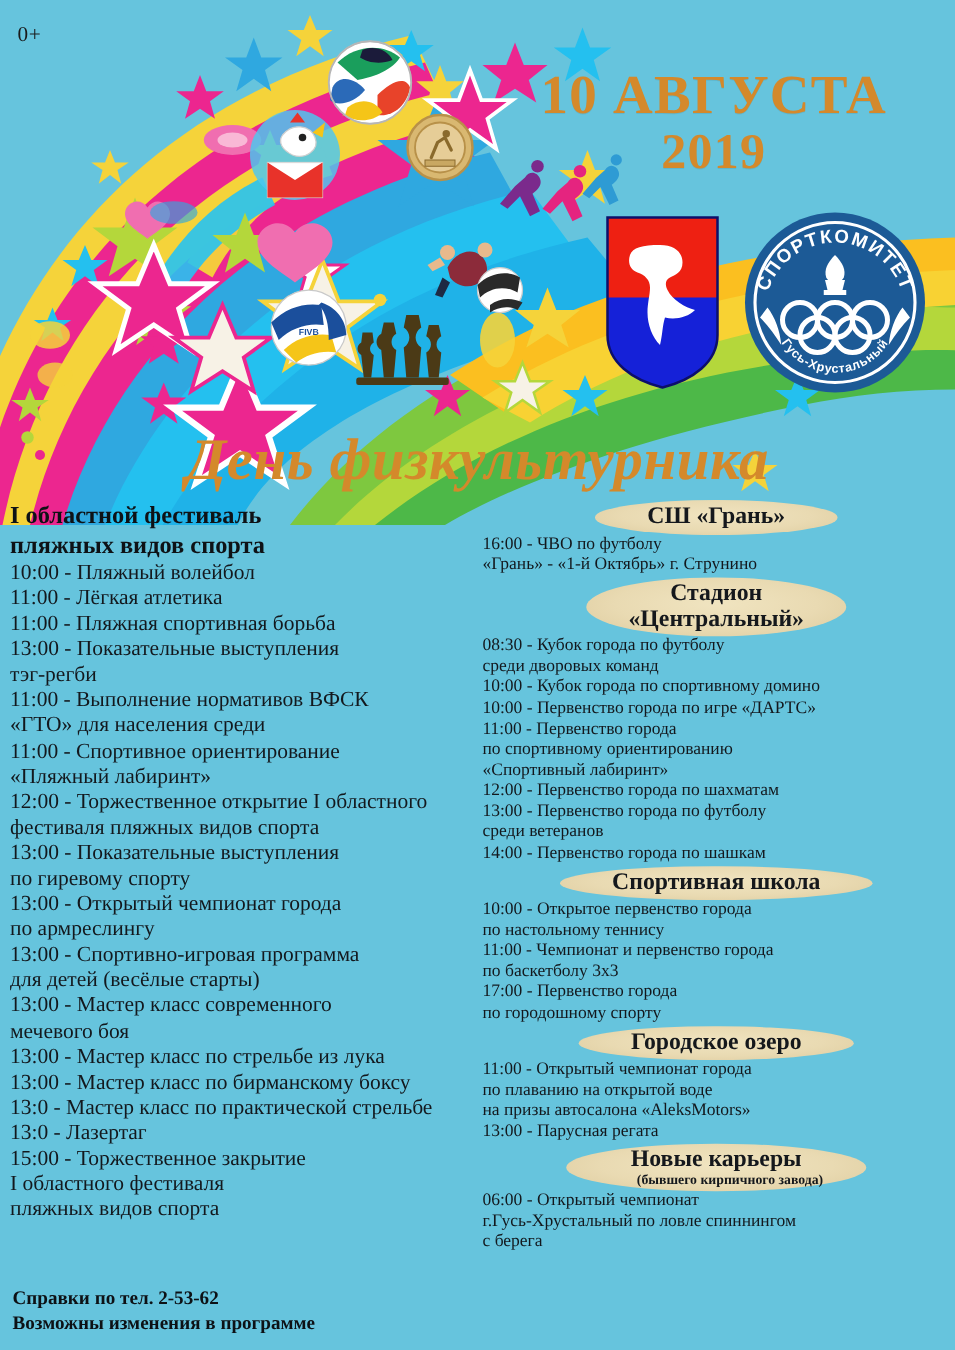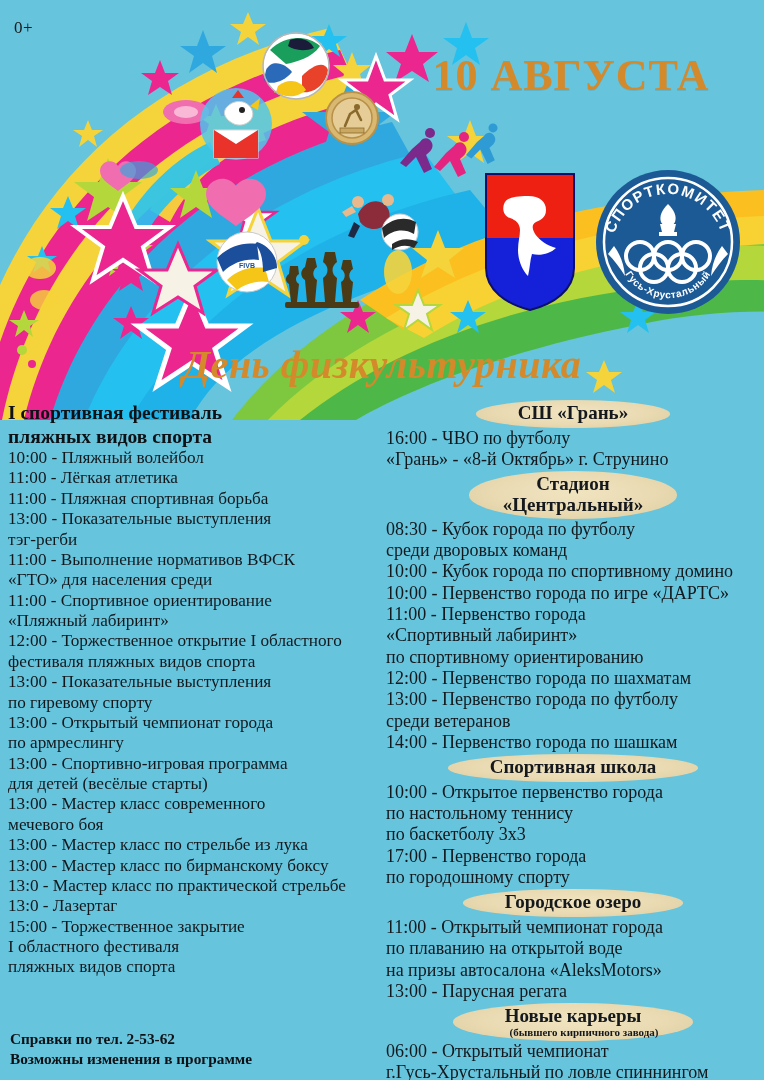--- a/index.html
+++ b/index.html
@@ -40,21 +40,21 @@
 
   
   .logos{position:absolute;right:22px;top:172px;display:flex;align-items:flex-start;gap:18px;}
   .coat{width:92px;height:140px;}
   .sportcom{width:148px;height:148px;margin-top:-4px;}
 
   
   .main-title{
     position:absolute;left:0;right:0;top:341px;
     text-align:center;
-    font-size:40px;
+    font-size:47px;
     font-style:italic;
     font-weight:700;
     color:#d4892b;
     letter-spacing:.5px;
     font-family:"Liberation Serif","DejaVu Serif",serif;
   }
 
   
   .columns{position:absolute;left:0;top:400px;width:764px;display:flex;}
   .col{box-sizing:border-box;}
@@ -80,21 +80,21 @@
   .pill .sub{
     display:block;font-size:11px;font-weight:700;margin-top:-1px;letter-spacing:0;margin-left:22px;
   }
 
   .lead{
     font-weight:700;font-size:19.5px;line-height:1.18;margin:1px 0 0 0;color:#0e1216;
   }
   .line{
     font-size:17.3px;line-height:1.185;color:#13181d;white-space:nowrap;
   }
-  .col-right .line{font-size:18px;}
+  .col-right .line{font-size:14px;}
   .col-left .line{font-size:17.2px;}
 
   .footer{
     position:absolute;left:10px;bottom:12px;
     font-weight:700;font-size:15.3px;line-height:1.26;color:#0d1115;
   }
 </style>
 </head>
 <body>
 
@@ -255,20 +255,21 @@
           <path d="M-8,12 C0,6 10,6 18,10 L14,16 C6,12 -2,14 -8,18 Z" fill="#2a2a2a"></path>
         </g>
       </g>
     </svg>
   </div>
 
   <div class="age-rating">0+</div>
 
   <div class="date-block">
     <span class="date-day">10 АВГУСТА</span>
+    <span class="date-year">2019</span>
   </div>
 
   <div class="logos">
     <svg class="coat" viewBox="0 0 92 140" aria-hidden="true">
       <path d="M2,2 H90 V96 C90,118 70,132 46,138 C22,132 2,118 2,96 Z" fill="#1521d8"></path>
       <path d="M2,2 H90 V66 H2 Z" fill="#ee2012"></path>
       <path d="M44,24 c12,0 18,6 18,14 c0,8 -6,10 -10,12 c-4,2 -4,6 -2,10 c4,8 14,14 22,16 c-6,6 -16,8 -24,6 c-2,6 -2,14 -4,22 c-6,-6 -10,-16 -10,-26 c0,-8 2,-14 2,-20 c0,-6 -4,-10 -10,-12 c-6,-2 -8,-8 -6,-14 c2,-6 10,-8 24,-8 z" fill="#ffffff"></path>
       <path d="M2,2 H90 V96 C90,118 70,132 46,138 C22,132 2,118 2,96 Z" fill="none" stroke="#0c0f6b" stroke-width="2"></path>
     </svg>
 
@@ -306,21 +307,21 @@
       </g>
     </svg>
   </div>
 
   <div class="main-title">День физкультурника</div>
 
   <div class="columns">
 
     <div class="col col-left">
       <div class="section">
-        <div class="lead">I спортивная фестиваль</div>
+        <div class="lead">I областной фестиваль</div>
         <div class="lead">пляжных видов спорта</div>
         <div>
           <div class="line">10:00 - Пляжный волейбол</div>
           <div class="line">11:00 - Лёгкая атлетика</div>
           <div class="line">11:00 - Пляжная спортивная борьба</div>
           <div class="line">13:00 - Показательные выступления</div>
           <div class="line">тэг-регби</div>
           <div class="line">11:00 - Выполнение нормативов ВФСК</div>
           <div class="line">«ГТО» для населения среди</div>
           <div class="line">11:00 - Спортивное ориентирование</div>
@@ -346,49 +347,50 @@
       </div>
     </div>
 
     <div class="col col-right">
 
       <div class="section">
         <div class="pill-wrap">
           <div class="pill">СШ «Грань»</div>
         </div>
         <div class="line">16:00 - ЧВО по футболу</div>
-        <div class="line">«Грань» - «8-й Октябрь» г. Струнино</div>
+        <div class="line">«Грань» - «1-й Октябрь» г. Струнино</div>
       </div>
 
       <div class="section">
         <div class="pill-wrap">
           <div class="pill two-line">
             <span>Стадион</span><br>
             <span>«Центральный»</span>
           </div>
         </div>
         <div class="line">08:30 - Кубок города по футболу</div>
         <div class="line">среди дворовых команд</div>
         <div class="line">10:00 - Кубок города по спортивному домино</div>
         <div class="line">10:00 - Первенство города по игре «ДАРТС»</div>
         <div class="line">11:00 - Первенство города</div>
+        <div class="line">по спортивному ориентированию</div>
         <div class="line">«Спортивный лабиринт»</div>
-        <div class="line">по спортивному ориентированию</div>
         <div class="line">12:00 - Первенство города по шахматам</div>
         <div class="line">13:00 - Первенство города по футболу</div>
         <div class="line">среди ветеранов</div>
         <div class="line">14:00 - Первенство города по шашкам</div>
       </div>
 
       <div class="section">
         <div class="pill-wrap">
           <div class="pill">Спортивная школа</div>
         </div>
         <div class="line">10:00 - Открытое первенство города</div>
         <div class="line">по настольному теннису</div>
+        <div class="line">11:00 - Чемпионат и первенство города</div>
         <div class="line">по баскетболу 3х3</div>
         <div class="line">17:00 - Первенство города</div>
         <div class="line">по городошному спорту</div>
       </div>
 
       <div class="section">
         <div class="pill-wrap">
           <div class="pill">Городское озеро</div>
         </div>
         <div class="line">11:00 - Открытый чемпионат города</div>

